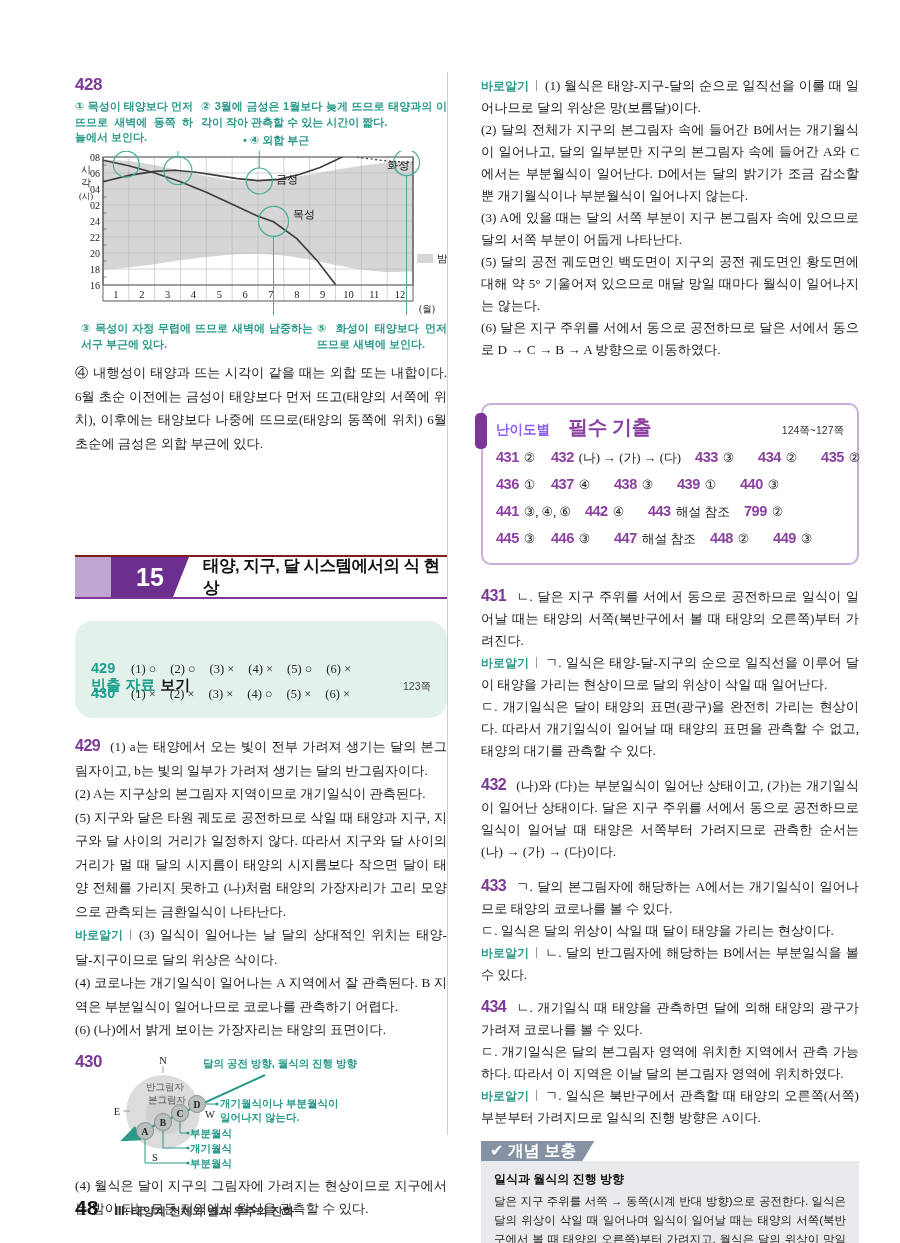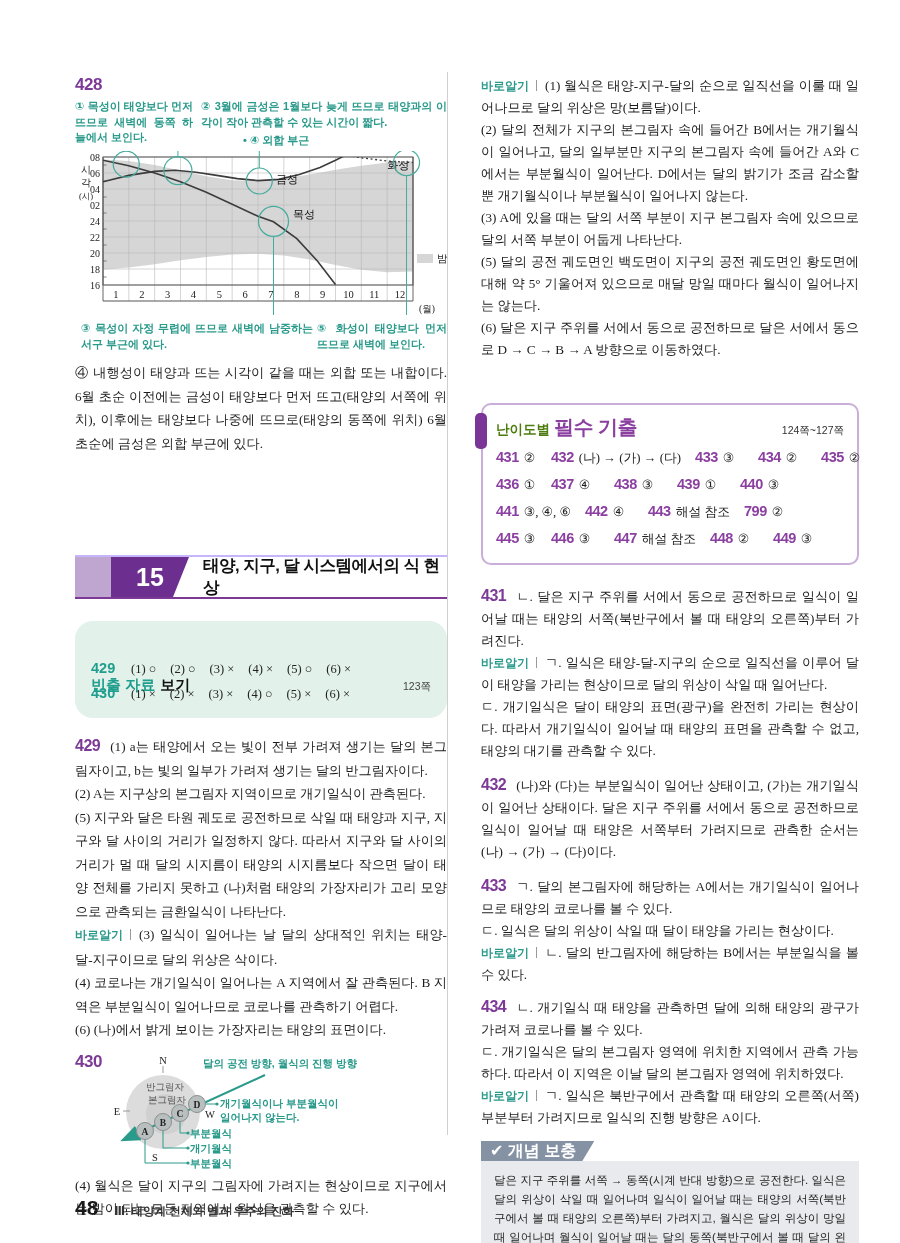--- a/index.html
+++ b/index.html
@@ -31,21 +31,21 @@
   #ann1{left:0;top:0;width:118px;}
   #ann2{left:126px;top:0;width:246px;}
   #ann4{left:168px;top:34px;white-space:nowrap;}
   #ann4::before{content:"• ";}
   #ann3{left:6px;top:222px;width:232px;}
   #ann5{left:242px;top:222px;width:130px;}
   #planet-chart{position:absolute;left:0;top:52px;}
   #q428-body{margin-top:8px;}
 
   
-  #section15{margin-top:100px;border-top:2px solid #c4b5fd;border-bottom:2px solid #7c3a96;
+  #section15{margin-top:100px;border-top:2px solid #7f1d1d;border-bottom:2px solid #7c3a96;
       height:40px;display:flex;align-items:stretch;}
   #sec15-lightblock{width:36px;background:#bfa6d0;}
   #sec15-numblock{width:78px;background:#6d2f8f;color:#fff;font-weight:bold;font-size:25px;
       display:flex;align-items:center;justify-content:center;
       clip-path:polygon(0 0,100% 0,calc(100% - 16px) 100%,0 100%);}
   #sec15-title{flex:1;display:flex;align-items:center;padding-left:14px;font-weight:bold;
       font-size:16.5px;color:#111;letter-spacing:-0.5px;}
 
   
   #binchul{margin-top:22px;background:#e2f1e9;border-radius:18px;padding:11px 16px 12px;}
@@ -64,21 +64,21 @@
   #fig430{position:relative;height:122px;margin-top:10px;}
   #q430-num{position:absolute;left:0;top:0;font-weight:bold;color:#7c3a96;font-size:17px;letter-spacing:-0.5px;}
   #eclipse-svg{position:absolute;left:0;top:2px;}
   #q430-paras{margin-top:0;}
 
   
   #exam-box{position:relative;border:2px solid #c9aed9;border-radius:10px;
       padding:9px 13px 11px;margin-top:42px;}
   #exam-tab{position:absolute;left:-8px;top:8px;width:12px;height:36px;background:#7a3596;border-radius:5px;}
   #exam-header{display:flex;align-items:baseline;height:30px;}
-  #exam-title-small{color:#4d7c0f;font-weight:bold;font-size:13.5px;margin-right:4px;}
+  #exam-title-small{color:#8b5cf6;font-weight:bold;font-size:13.5px;margin-right:18px;}
   #exam-title-big{color:#8b3fa0;font-weight:bold;font-size:20px;letter-spacing:-0.5px;}
   #exam-pageref{margin-left:auto;font-size:10.5px;color:#333;}
   .exam-row{display:flex;line-height:25px;align-items:baseline;}
   .exam-item{flex:0 0 63px;white-space:nowrap;}
   .exam-item:first-child{flex-basis:55px;}
   .exam-item.exam-wide{flex:0 0 auto;padding-right:14px;}
   .exam-n{color:#8b3fa0;font-weight:bold;font-size:14.5px;margin-right:5px;letter-spacing:-0.5px;}
   .exam-a{font-size:12.8px;color:#222;font-family:"Liberation Serif","DejaVu Serif",serif;}
 
   #q431-block{margin-top:20px;}
@@ -376,20 +376,21 @@
       <p class="para">ㄷ. 개기일식은 달의 본그림자 영역에 위치한 지역에서 관측 가능하다. 따라서 이 지역은 이날 달의 본그림자 영역에 위치하였다.</p>
       <p class="para"><span class="baro-label">바로알기</span><span class="baro-bar"></span>ㄱ. 일식은 북반구에서 관측할 때 태양의 오른쪽(서쪽) 부분부터 가려지므로 일식의 진행 방향은 A이다.</p>
     </div>
 
   <div id="concept">
     <div id="concept-tab">
       <span>✔</span>
       <span>개념 보충</span>
     </div>
     <div id="concept-body">
+      <p id="concept-title">일식과 월식의 진행 방향</p>
       <p id="concept-text">달은 지구 주위를 서쪽 → 동쪽(시계 반대 방향)으로 공전한다. 일식은 달의 위상이 삭일 때 일어나며 일식이 일어날 때는 태양의 서쪽(북반구에서 볼 때 태양의 오른쪽)부터 가려지고, 월식은 달의 위상이 망일 때 일어나며 월식이 일어날 때는 달의 동쪽(북반구에서 볼 때 달의 왼쪽)부터 가려진다.</p>
     </div>
   </div>
 
 </div>
 
 <div id="footer">
   <span id="footer-page">48</span>
   <span id="footer-chapter">Ⅲ. 태양계 천체와 별과 우주의 진화</span>
 </div>

